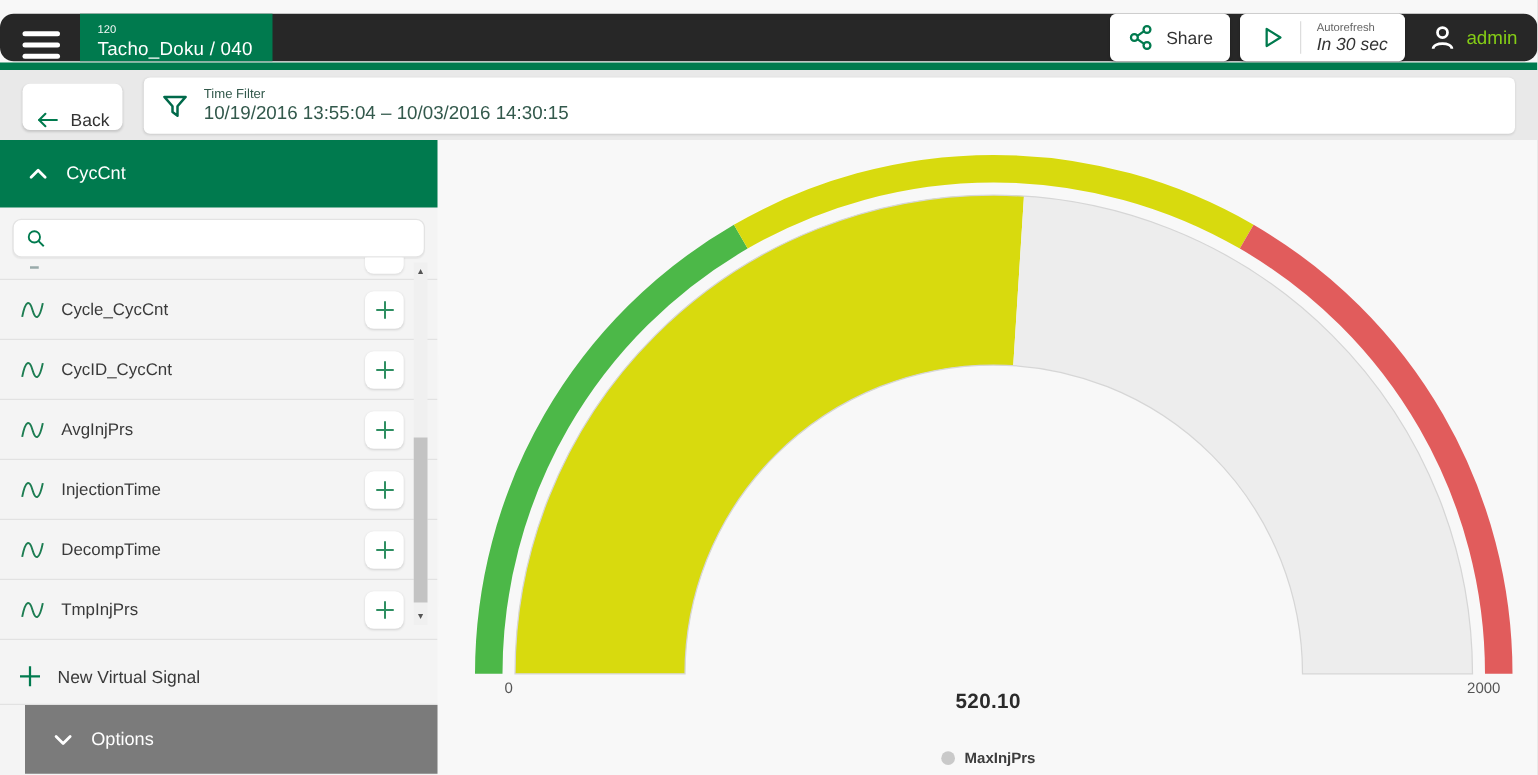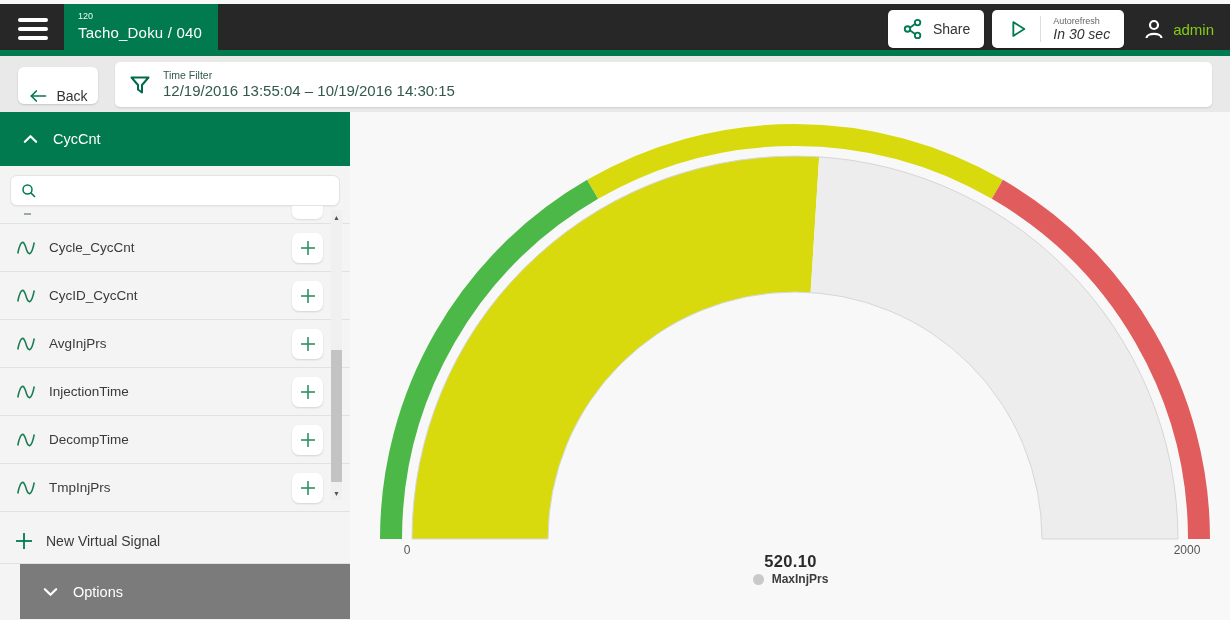--- a/index.html
+++ b/index.html
@@ -2,22 +2,22 @@
 <html><head>
 <meta charset="utf-8">
 <style>
   * { margin:0; padding:0; box-sizing:border-box; }
   html,body { background:#ddd; }
   .screen {
     position:relative; width:1230px; height:620px; overflow:hidden;
     font-family:"Liberation Sans", sans-serif; background:#f8f8f8;
   }
   
-  .header { position:absolute; left:0; top:4px; width:1230px; height:50px;
-    background:#272727; display:flex; align-items:stretch; }
+  .header { position:absolute; left:0; top:11px; width:1230px; height:38px;
+    background:#272727; display:flex; align-items:stretch;border-radius:11px; }
   .hamburger { width:30px; height:22px; margin:14px 0 0 18px; display:flex;
     flex-direction:column; justify-content:space-between; cursor:pointer; }
   .hamburger span { display:block; height:4px; background:#fff; border-radius:2px; }
   .tab { margin-left:16px; width:154px; background:#007a4e; color:#fff;
     padding:7px 0 0 14px; cursor:pointer; }
   .tab-badge { font-size:9px; opacity:.95; }
   .tab-title { font-size:15px; margin-top:3px; letter-spacing:.2px; }
   .header-right { margin-left:auto; display:flex; align-items:center; gap:8px; padding-right:16px; }
   .hbtn { background:#fff; border:none; border-radius:5px; height:38px; display:flex;
     align-items:center; padding:0 14px; gap:9px; cursor:pointer;
@@ -81,21 +81,21 @@
   .sp-label { writing-mode:vertical-rl; transform:rotate(180deg); font-size:11px;
     white-space:nowrap; color:#8f8f8f; letter-spacing:.2px; }
   
   .chart { position:absolute; left:351px; top:112px; width:879px; height:508px; background:#f8f8f8; }
   .gauge-host { position:absolute; left:0; top:0; }
   .tick { position:absolute; font-size:12px; color:#555; text-align:center; }
   .tick-min { left:42px; top:431px; width:28px; }
   .tick-max { left:810px; top:431px; width:52px; }
   .gauge-value { position:absolute; left:0; right:0; top:440px; text-align:center;
     font-size:16.5px; font-weight:bold; color:#2b2b2b; letter-spacing:.3px; }
-  .legend { position:absolute; left:0; right:0; top:460px; display:flex; align-items:center;
+  .legend { position:absolute; left:0; right:0; top:487px; display:flex; align-items:center;
     justify-content:center; gap:8px; cursor:pointer; }
   .legend-dot { width:11px; height:11px; border-radius:50%; background:#c9c9c9; }
   .legend-label { font-size:12px; font-weight:bold; color:#3c3c3c; }
   svg.icon { display:block; }
 </style>
 </head>
 <body>
 
 <div class="screen">
 
@@ -158,21 +158,21 @@
       <span>Back</span>
     </button>
     <div class="filter-panel">
       <span>
         <svg class="icon" width="24" height="24" viewBox="0 0 24 24" fill="none" stroke="#00694a" stroke-width="2" stroke-linejoin="round">
           <path d="M3.5 4.5 H20.5 L14 12 V19.5 L10 16.5 V12 Z"></path>
         </svg>
       </span>
       <span class="f-col">
         <div class="f-label">Time Filter</div>
-        <div class="f-value">12/19/2016 13:55:04 – 10/19/2016 14:30:15</div>
+        <div class="f-value">10/19/2016 13:55:04 – 10/03/2016 14:30:15</div>
       </span>
     </div>
   </div>
 
   <div class="sidebar">
     <div class="columns-header">
       <span>
         <svg class="icon" width="15" height="10" viewBox="0 0 16 10" fill="none" stroke="#fff" stroke-width="2.4" stroke-linecap="round" stroke-linejoin="round">
           <polyline points="2,8 8,2 14,8"></polyline>
         </svg>

